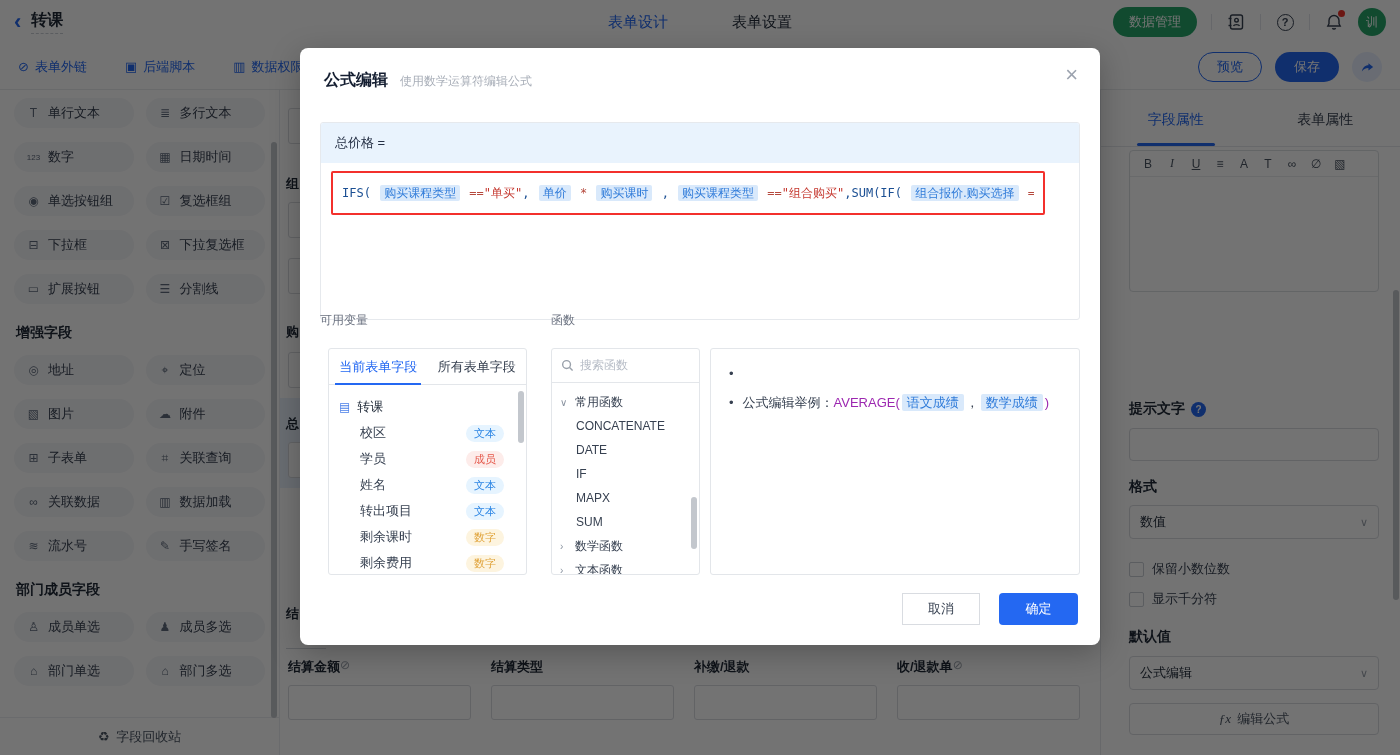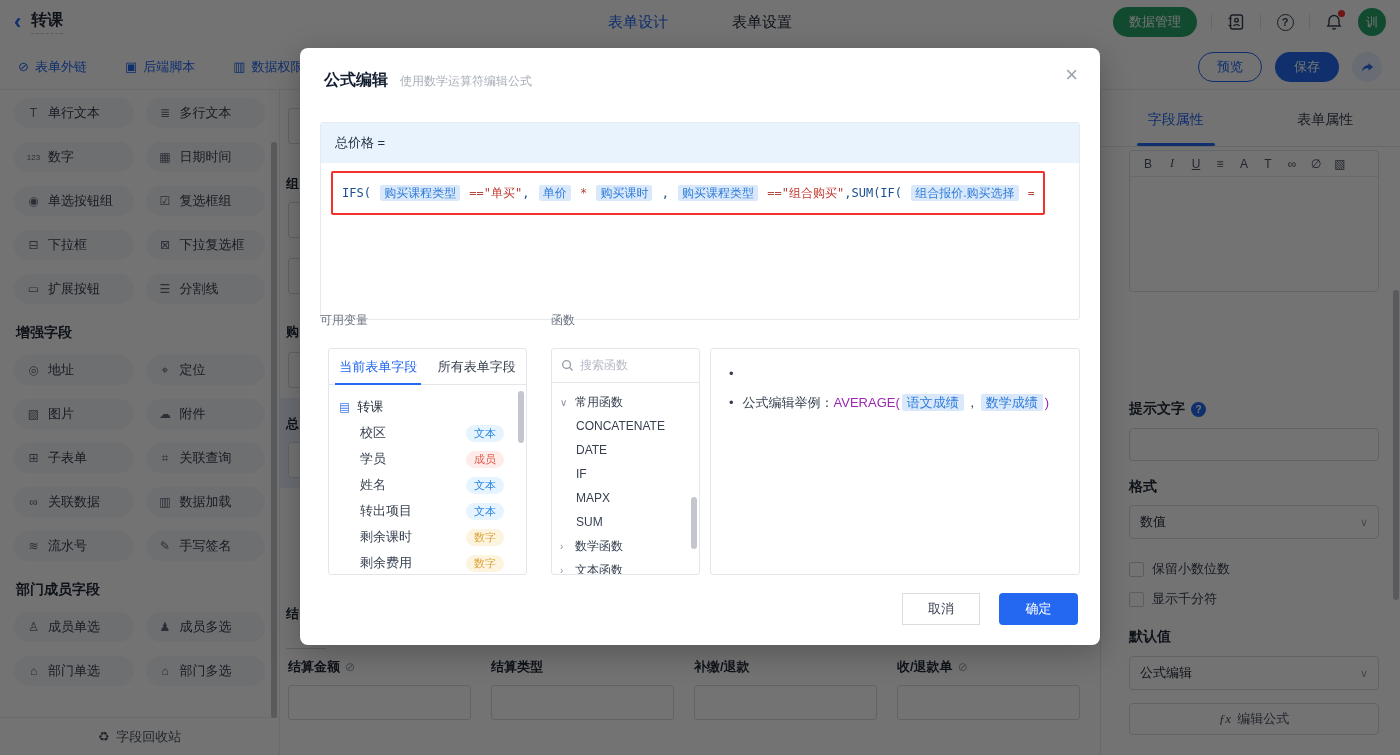--- a/index.html
+++ b/index.html
@@ -44,21 +44,21 @@
   .recycle { position:absolute; left:0; bottom:0; width:279px; height:38px; border-top:1px solid #eceef1;
     display:flex; align-items:center; justify-content:center; gap:7px; font-size:13px; color:#4b5563; cursor:pointer; background:#fff; }
   .sb-scroll { position:absolute; right:2px; top:52px; width:6px; height:576px; border-radius:3px; background:#c3c7cd; }
   
   .canvas { position:absolute; left:280px; top:90px; width:820px; height:665px; background:#fff; overflow:hidden; }
   .fieldlabel { position:absolute; font-size:13px; font-weight:600; color:#1f2937; white-space:nowrap; }
   .ghostbox { position:absolute; height:36px; width:200px; border:1px solid #d9dce1; border-radius:3px; background:#fff; }
   .selband { position:absolute; left:0; width:100%; background:#e9f2fd; }
   .dashline { position:absolute; border-top:1px solid #d3d7dd; width:40px; }
   .bfield { position:absolute; width:183px; }
-  .bfield .lb { font-size:13px; font-weight:600; color:#1f2937; display:flex; align-items:center; gap:5px; }
+  .bfield .lb { font-size:13px; font-weight:600; color:#1f2937; display:flex; align-items:flex-start; }
   .bfield .lb .eye { color:#9aa1ab; font-weight:400; font-size:12px; }
   .bfield .bx { margin-top:9px; height:35px; border:1px solid #d9dce1; border-radius:3px; background:#fff; }
   
   .rightbar { position:absolute; left:1100px; top:90px; width:300px; height:665px; background:#fff; border-left:1px solid #e5e7eb; }
   .rb-tabs { position:absolute; left:0; top:4px; width:100%; height:53px; border-bottom:1px solid #e5e7eb; display:flex; }
   .rb-tab { flex:1; display:flex; align-items:center; justify-content:center; font-size:14px; color:#374151; cursor:pointer; position:relative; }
   .rb-tab.active { color:#2468f2; }
   .rb-tab.active:after { content:""; position:absolute; bottom:0; left:50%; transform:translateX(-50%); width:78px; height:3px; background:#2468f2; border-radius:2px; }
   .editorbox { position:absolute; left:28px; top:60px; width:250px; height:142px; border:1px solid #dcdfe3; border-radius:4px; }
   .editorbar { height:26px; border-bottom:1px solid #e8eaed; display:flex; align-items:center; gap:0; padding:0 6px; }

